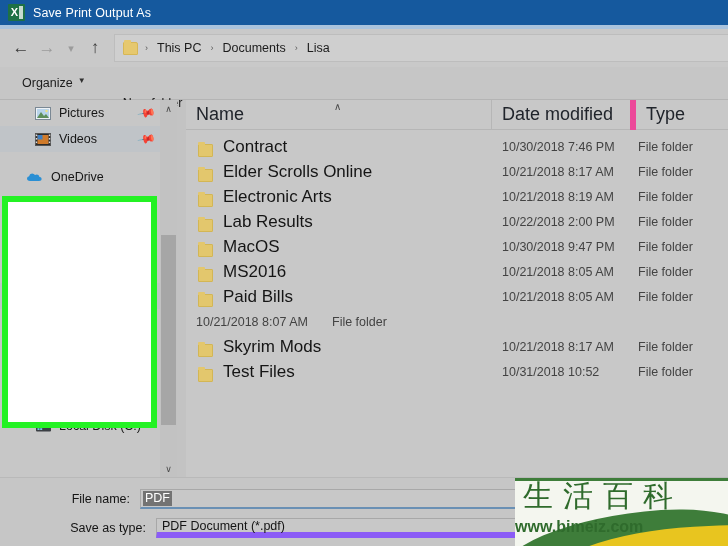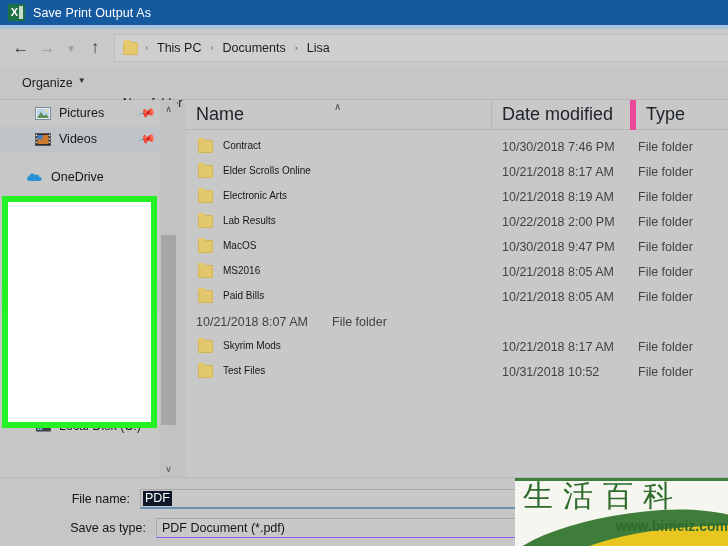--- a/index.html
+++ b/index.html
@@ -224,23 +224,23 @@
     font-size: 10px; color: #4a4a4a;
   }
   .rows { padding-top: 4px; }
   .frow {
     height: 25px;
     display: flex; align-items: center;
     white-space: nowrap;
   }
   .fname {
     width: 306px;
-    display: flex; align-items: flex-start;
+    display: flex; align-items: flex-end;
     padding-left: 12px;
-    font-size: 10px;
+    font-size: 17px;
     color: #151515;
   }
   .fdate {
     width: 144px;
     font-size: 12.5px;
     color: #434343;
     padding-left: 10px;
   }
   .ftype {
     width: 92px;
@@ -284,23 +284,23 @@
     color: #141414;
   }
   .finput {
     width: 505px; height: 20px;
     background: #c8c8c8;
     border: 1px solid #a8a8a8;
     border-bottom: 2px solid #6a90b4;
     display: flex; align-items: center;
     padding-left: 2px;
   }
-  .finput.combo { border-bottom: 1px solid #8b5cf6; }
+  .finput.combo { border-bottom: 6px solid #8b5cf6; }
   .sel-text {
-    background: #0f172a;
+    background: #737373;
     color: #ffffff;
     font-size: 12.5px;
     padding: 1px 2px;
     line-height: 1;
   }
   .plain-text {
     font-size: 12.5px; color: #141414;
     padding-left: 3px;
   }
 
@@ -322,23 +322,23 @@
     position: absolute; top: 3px; left: 8px;
     display: flex; gap: 10px;
     font-family: "DejaVu Sans", sans-serif;
     font-size: 30px;
     color: #2f6b2c;
     line-height: 1;
     -webkit-text-stroke: 0px;
   }
   .wm-url {
     position: absolute; top: 40px; left: 0; right: 0;
-    text-align: right;
+    text-align: left;
     font-family: "Liberation Sans", sans-serif;
-    font-size: 14px;
+    font-size: 16px;
     font-weight: bold;
     color: #2f6b2c;
   }
   .wm-wave-g {
     position: absolute; left: -20px; bottom: -24px;
     width: 280px; height: 58px;
     background: #3e7d3a;
     border-radius: 60% 40% 0 0 / 100% 80% 0 0;
     transform: rotate(-4deg);
   }

